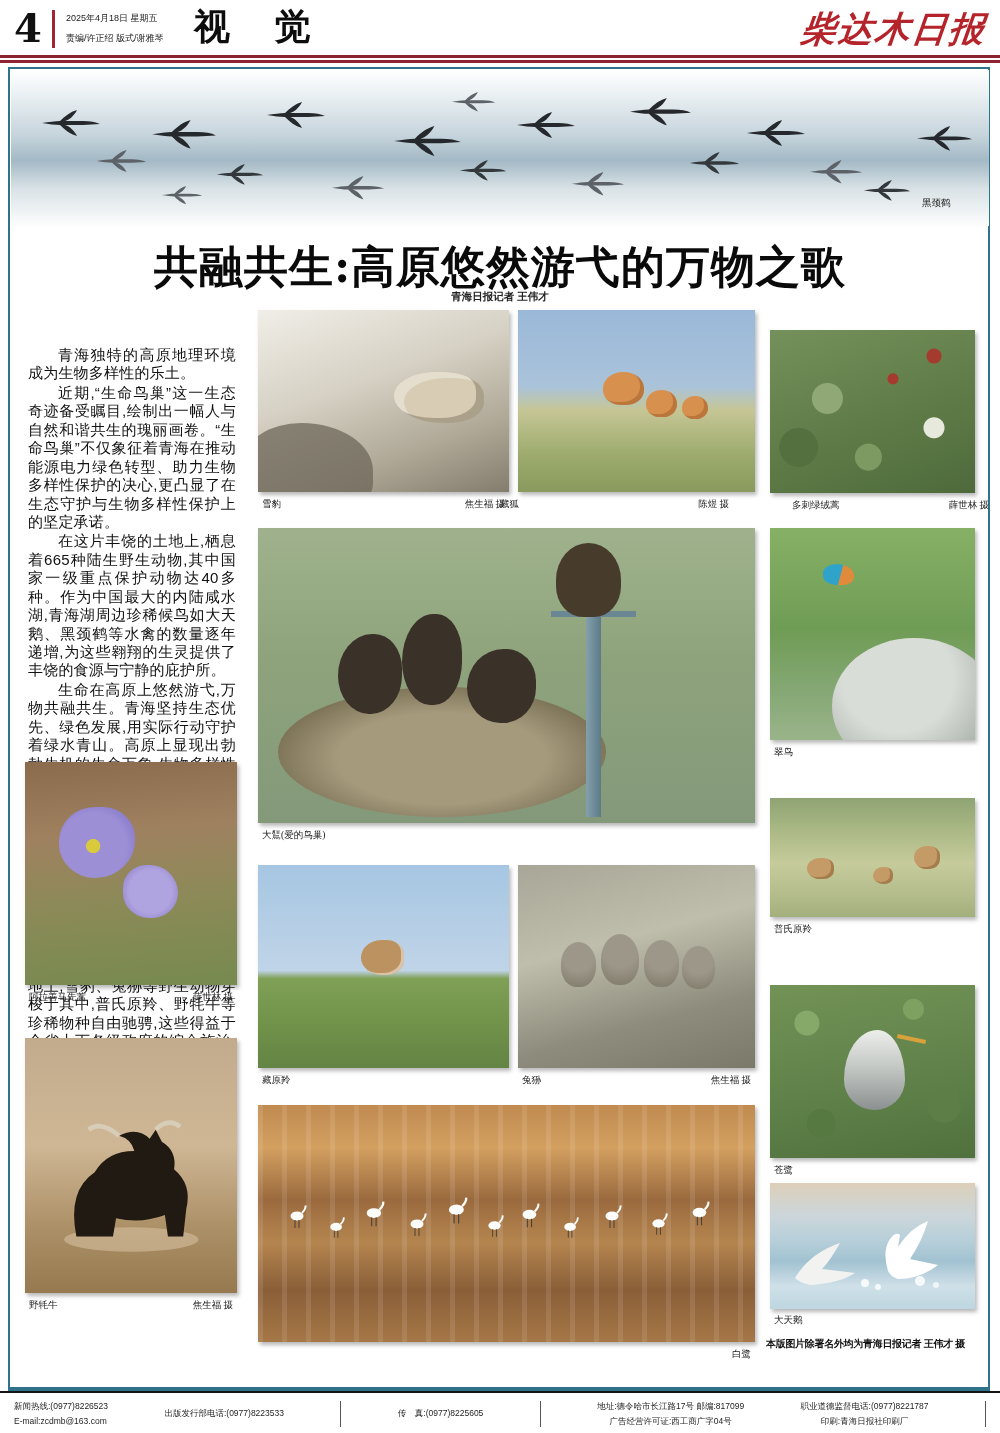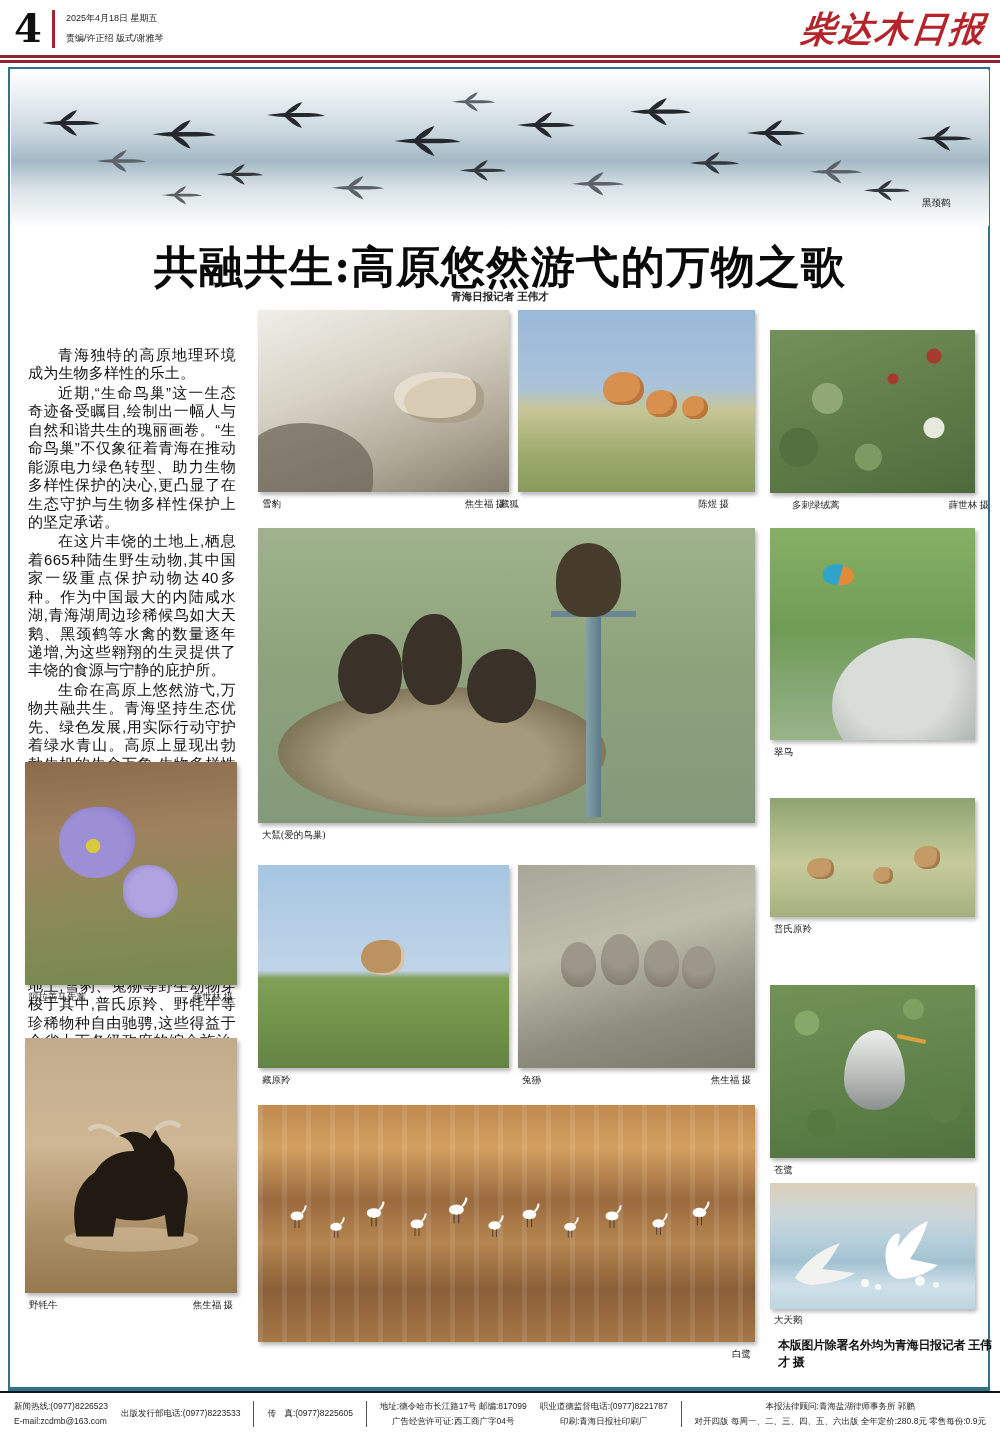--- a/index.html
+++ b/index.html
@@ -92,21 +92,21 @@
   .alashan .f1{left:16%;top:20%;width:36%;height:32%;border-radius:50% 45% 55% 50%;
      background:radial-gradient(circle at 45% 55%, #d9c93c 0 12%, #9c8fd6 13% 58%, #7a6cc0 100%);}
   .alashan .f2{left:46%;top:46%;width:26%;height:24%;border-radius:45% 55% 50% 50%;
      background:radial-gradient(circle at 50% 50%, #b0a4e0 0 55%, #8577c6 100%);}
   .yak-ph{background:linear-gradient(180deg,#c2ab8d 0%,#cfb795 42%,#ab8f66 75%,#96794f 100%);}
   .egret-ph{background:
      repeating-linear-gradient(90deg, rgba(255,255,255,.10) 0 5px, transparent 5px 24px),
      linear-gradient(180deg,#c08a50 0%,#d3a060 18%,#9a6a3e 40%,#b5854f 58%,#8a5f38 78%,#a67747 100%);}
 
   
-  .photo-note{left:766px;top:1337px;width:218px;font-size:12px;font-weight:bold;letter-spacing:-.3px;color:#111;margin-left:12px;}
+  .photo-note{left:766px;top:1337px;width:218px;font-size:10px;font-weight:bold;letter-spacing:-.3px;color:#111;}
   .footer-line{left:0;top:1391px;width:1000px;height:2px;background:#141414;}
   .footer{left:0;top:1394px;width:1000px;height:39px;display:flex;align-items:center;
           justify-content:space-between;padding:0 14px;box-sizing:border-box;font-size:8.5px;color:#1e1e1e;}
   .fg{line-height:1.7;text-align:center;white-space:nowrap;}
   .fg.left{text-align:left;}
   .fdiv{width:1px;height:26px;background:#555;}
 </style>
 </head>
 <body>
 
@@ -122,20 +122,21 @@
       </g>
     </defs>
   </svg>
 
   <div class="abs pagenum">4</div>
   <div class="abs hdr-vline"></div>
   <div class="abs hdr-meta">
     <div>2025年4月18日  星期五</div>
     <div class="row2">责编/许正绍    版式/谢雅琴</div>
   </div>
+  <div class="abs section-title">视 觉</div>
   <div class="abs masthead">柴达木日报</div>
   <div class="abs redline" style="top:55px"></div>
   <div class="abs redline" style="top:60px"></div>
 
   <div class="abs content-box"></div>
 
   <div class="abs ph pano">
     <svg viewBox="0 0 978 156" width="978" height="156">
       <use href="#crane" fill="#25282c" transform="translate(30,40)"></use>
       <use href="#crane" fill="#5c6268" transform="translate(85,80) scale(.85)"></use>
@@ -318,19 +319,15 @@
     <div class="fdiv"></div>
     <div class="fg">
       <div>地址:德令哈市长江路17号  邮编:817099</div>
       <div>广告经营许可证:西工商广字04号</div>
     </div>
     <div class="fg">
       <div>职业道德监督电话:(0977)8221787</div>
       <div>印刷:青海日报社印刷厂</div>
     </div>
     <div class="fdiv"></div>
-    <div class="fg">
-      <div>本报法律顾问:青海盐湖律师事务所  郭鹏</div>
-      <div>对开四版 每周一、二、三、四、五、六出版 全年定价:280.8元 零售每份:0.9元</div>
-    </div>
   </div>
 
 </div>
 
 </body></html>

